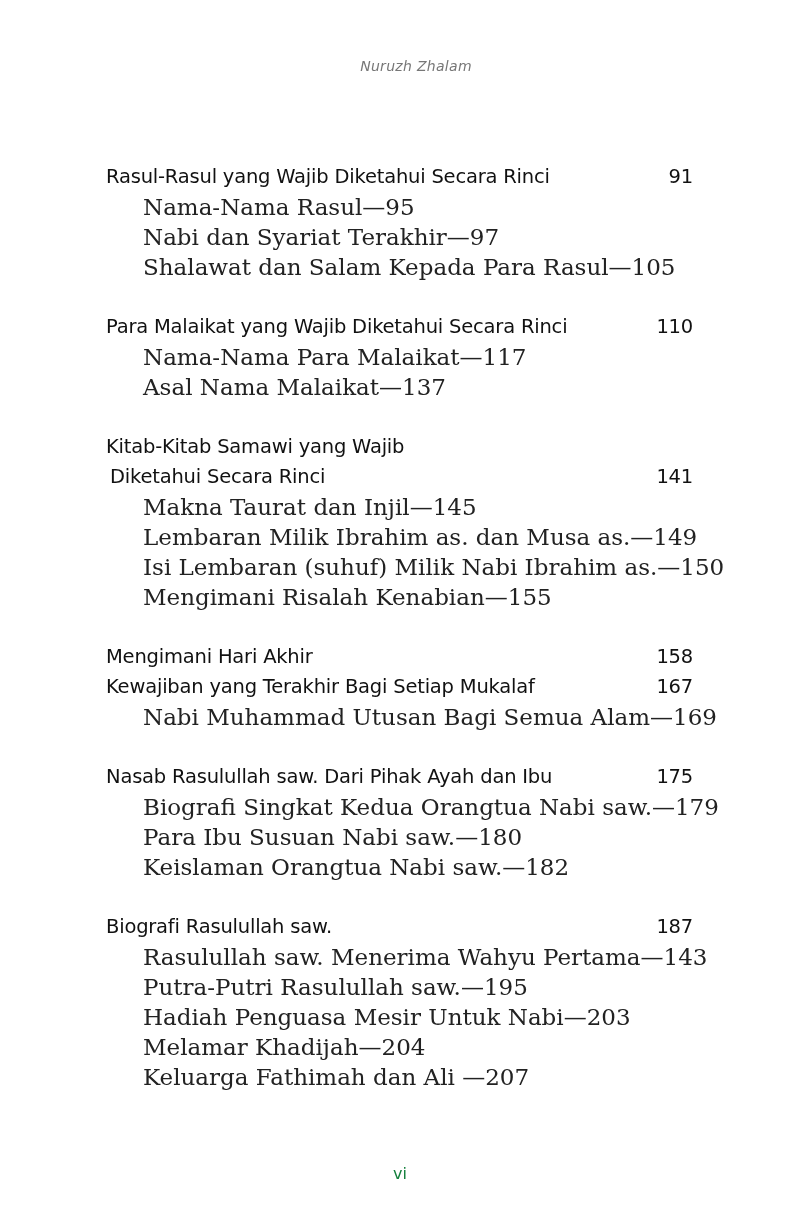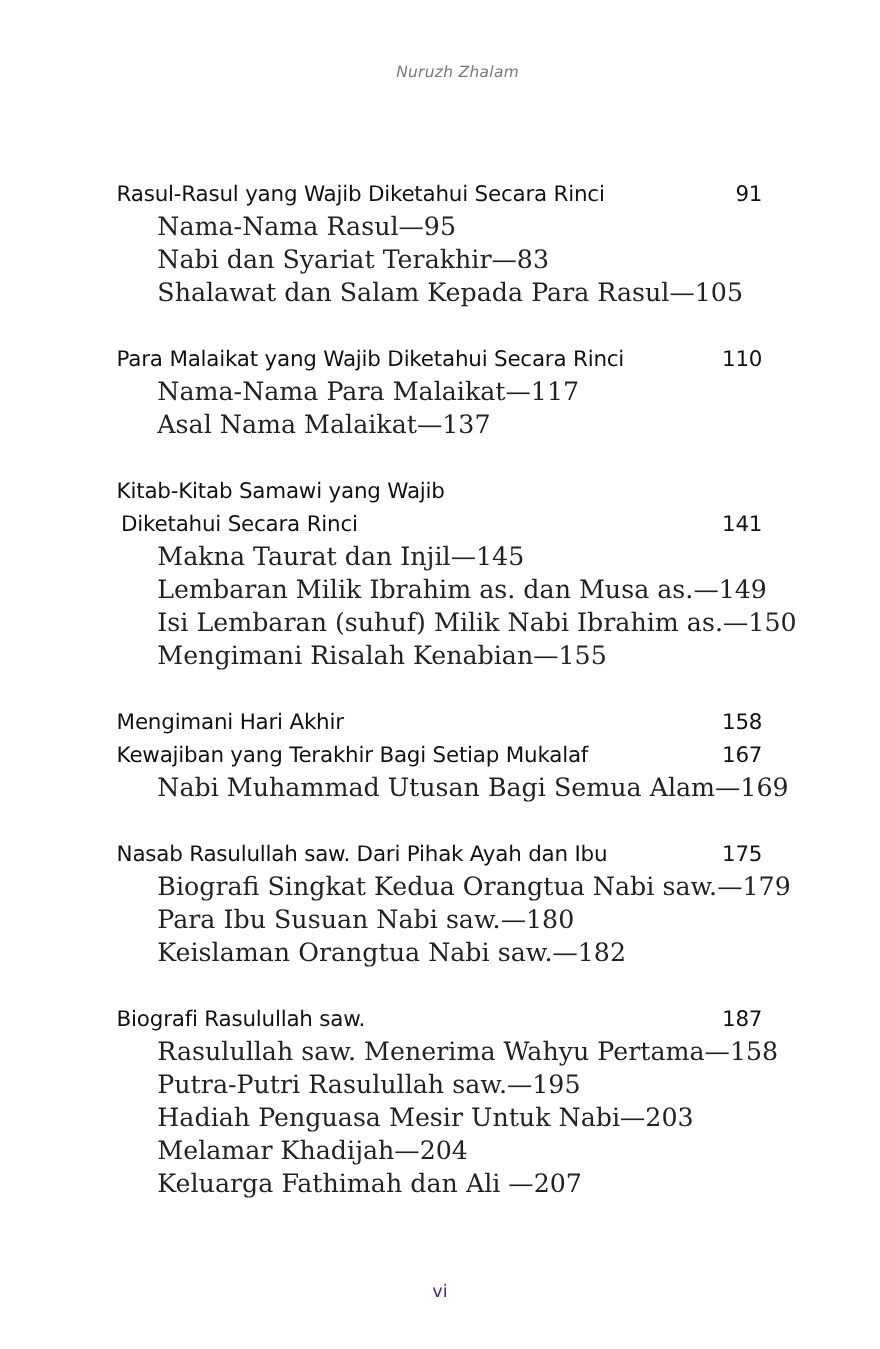--- a/index.html
+++ b/index.html
@@ -18,39 +18,39 @@
     }
     .heading .title { position: absolute; left: 106px; }
     .heading .title.indent1 { left: 110px; }
     .heading .page { position: absolute; right: 107px; text-align: center; }
     .sub {
       font-family: "DejaVu Serif", serif; font-size: 23px; color: #222222;
     }
     .sub .title { position: absolute; left: 143px; }
     .page-number {
       position: absolute; top: 1164px; left: 0; width: 800px; text-align: center;
-      font-family: "DejaVu Sans", sans-serif; font-size: 16px; color: #4c1d95;
+      font-family: "DejaVu Sans", sans-serif; font-size: 16px; color: #15803d;
     }
   </style>
 </head>
 <body>
 
 <div class="running-header">Nuruzh Zhalam</div>
 
 <div class="toc">
 
   <div class="line heading" style="top:162px">
     <span class="title">Rasul-Rasul yang Wajib Diketahui Secara Rinci</span>
     <span class="page">91</span>
   </div>
   <div class="line sub" style="top:192px">
     <span class="title">Nama-Nama Rasul—95</span>
   </div>
   <div class="line sub" style="top:222px">
-    <span class="title">Nabi dan Syariat Terakhir—83</span>
+    <span class="title">Nabi dan Syariat Terakhir—97</span>
   </div>
   <div class="line sub" style="top:252px">
     <span class="title">Shalawat dan Salam Kepada Para Rasul—105</span>
   </div>
 
   <div class="line heading" style="top:312px">
     <span class="title">Para Malaikat yang Wajib Diketahui Secara Rinci</span>
     <span class="page">110</span>
   </div>
   <div class="line sub" style="top:342px">
@@ -105,21 +105,21 @@
   </div>
   <div class="line sub" style="top:852px">
     <span class="title">Keislaman Orangtua Nabi saw.—182</span>
   </div>
 
   <div class="line heading" style="top:912px">
     <span class="title">Biografi Rasulullah saw.</span>
     <span class="page">187</span>
   </div>
   <div class="line sub" style="top:942px">
-    <span class="title">Rasulullah saw. Menerima Wahyu Pertama—158</span>
+    <span class="title">Rasulullah saw. Menerima Wahyu Pertama—143</span>
   </div>
   <div class="line sub" style="top:972px">
     <span class="title">Putra-Putri Rasulullah saw.—195</span>
   </div>
   <div class="line sub" style="top:1002px">
     <span class="title">Hadiah Penguasa Mesir Untuk Nabi—203</span>
   </div>
   <div class="line sub" style="top:1032px">
     <span class="title">Melamar Khadijah—204</span>
   </div>

